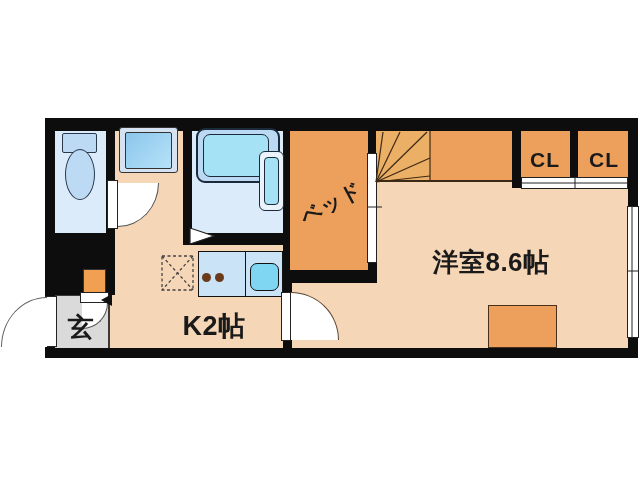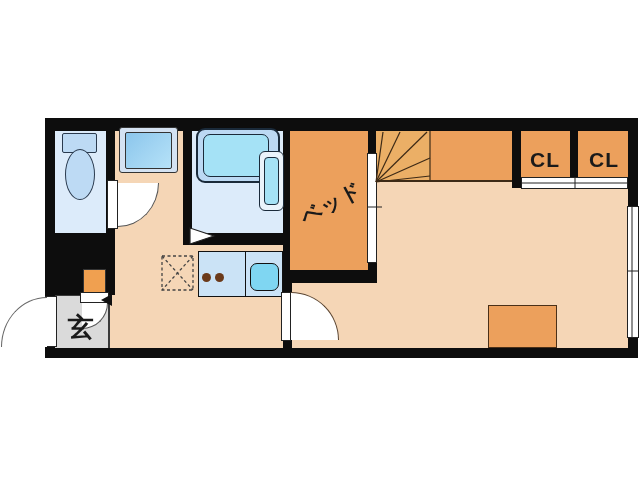--- a/index.html
+++ b/index.html
@@ -98,17 +98,19 @@
     <g stroke="#222" stroke-width="1">
       <path d="M368,207 L382,207"></path>
       <path d="M521,183 L628,183"></path>
       <path d="M575,178 L575,188"></path>
       <path d="M632,207 L632,337"></path>
       <path d="M627,271 L639,271"></path>
     </g>
   </svg>
 
   <div class="label" style="left:81px;top:327px;font-size:26px;">玄</div>
+  <div class="label" style="left:214px;top:326px;font-size:27px;">K2帖</div>
+  <div class="label" style="left:491px;top:262px;font-size:26px;">洋室8.6帖</div>
   <div class="label" style="left:331px;top:203px;font-size:21px;transform:translate(-50%,-50%) rotate(-28deg);">ベッド</div>
   <div class="label" style="left:545px;top:159px;font-size:21px;letter-spacing:1px;">CL</div>
   <div class="label" style="left:604px;top:159px;font-size:21px;letter-spacing:1px;">CL</div>
 
 </div>
 
 </body></html>

